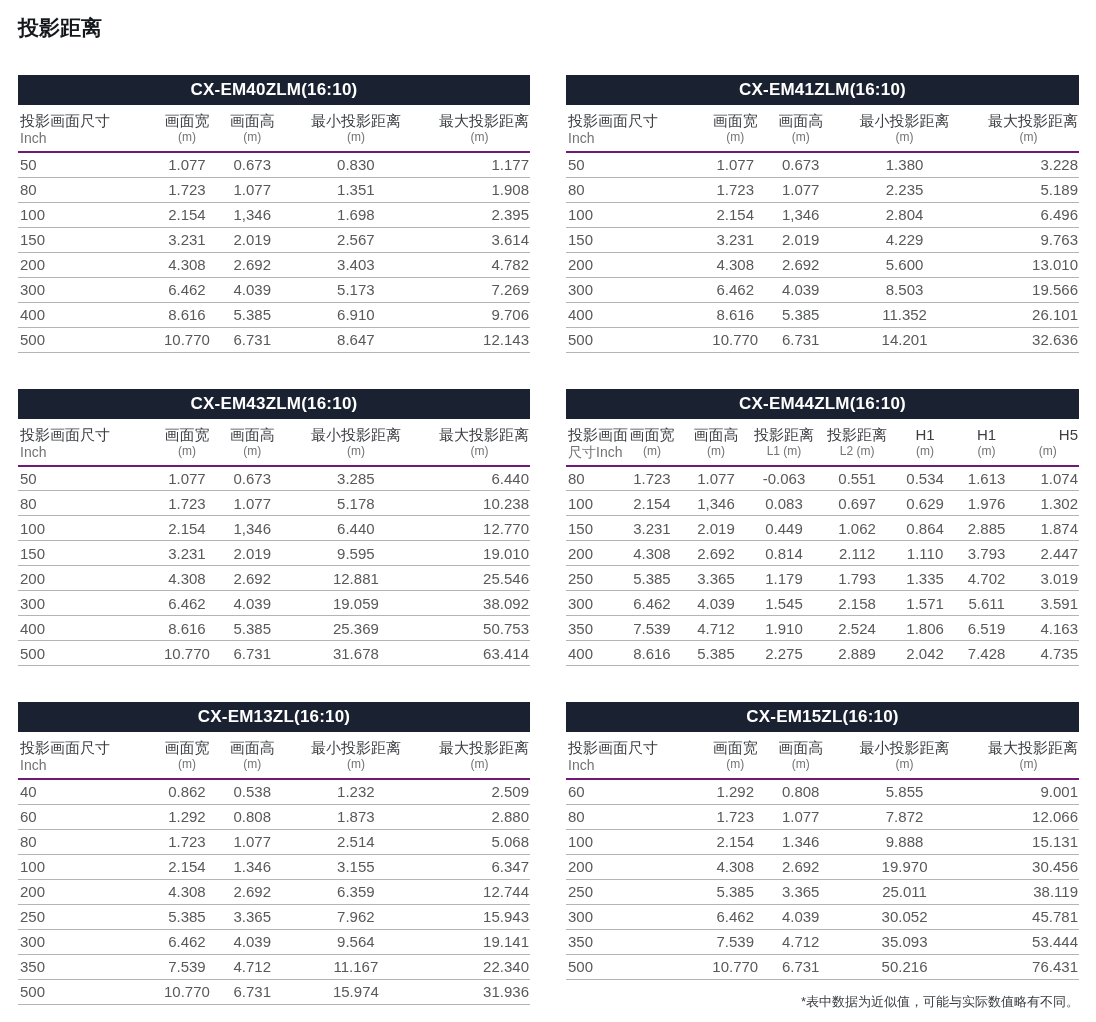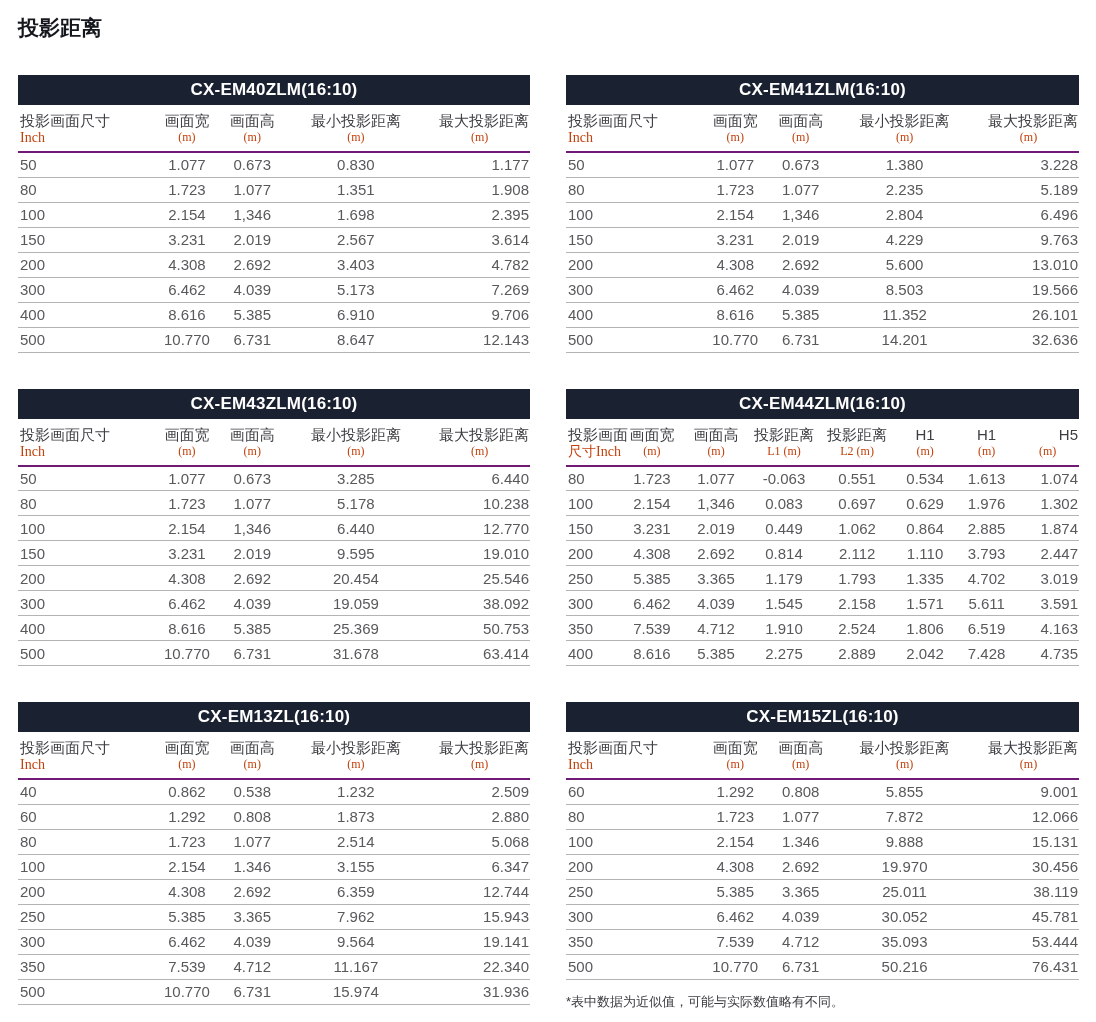--- a/index.html
+++ b/index.html
@@ -40,36 +40,37 @@
     table-layout: fixed;
   }
   thead th {
     vertical-align: top;
     padding: 7px 0 5px 0;
     border-bottom: 2px solid #701a75;
     font-weight: normal;
     color: #3c3e42;
   }
   th .l1 { font-size: 15px; line-height: 18px; white-space: nowrap; }
-  th .l2 { font-size: 12px; line-height: 15px; color: #c2410c; white-space: nowrap; font-family: Liberation Serif, serif; }
+  th .l2 { font-size: 12px; line-height: 15px; color: #737373; white-space: nowrap; }
   th .l2.big { font-size: 14px; line-height: 16px; }
   tbody td {
     height: 25px;
     font-size: 15px;
     color: #58595b;
     border-bottom: 1px solid #b2b4b6;
     white-space: nowrap;
     vertical-align: middle;
   }
   .al { text-align: left; padding-left: 2px; }
   .ac { text-align: center; }
   .ar { text-align: right; padding-right: 1px; }
   th.ar .l2 { text-align: center; }
   .footnote {
     margin-top: 13px;
+    text-align: right;
     font-size: 13px;
     color: #3a3c40;
   }
 </style>
 </head>
 <body>
 
 <h1 class="page-title">投影距离</h1>
 
 <main class="grid">
@@ -314,21 +315,21 @@
               <td class="al">150</td>
               <td class="ac">3.231</td>
               <td class="ac">2.019</td>
               <td class="ac">9.595</td>
               <td class="ar">19.010</td>
             </tr>
             <tr>
               <td class="al">200</td>
               <td class="ac">4.308</td>
               <td class="ac">2.692</td>
-              <td class="ac">20.454</td>
+              <td class="ac">12.881</td>
               <td class="ar">25.546</td>
             </tr>
             <tr>
               <td class="al">300</td>
               <td class="ac">6.462</td>
               <td class="ac">4.039</td>
               <td class="ac">19.059</td>
               <td class="ar">38.092</td>
             </tr>
             <tr>

